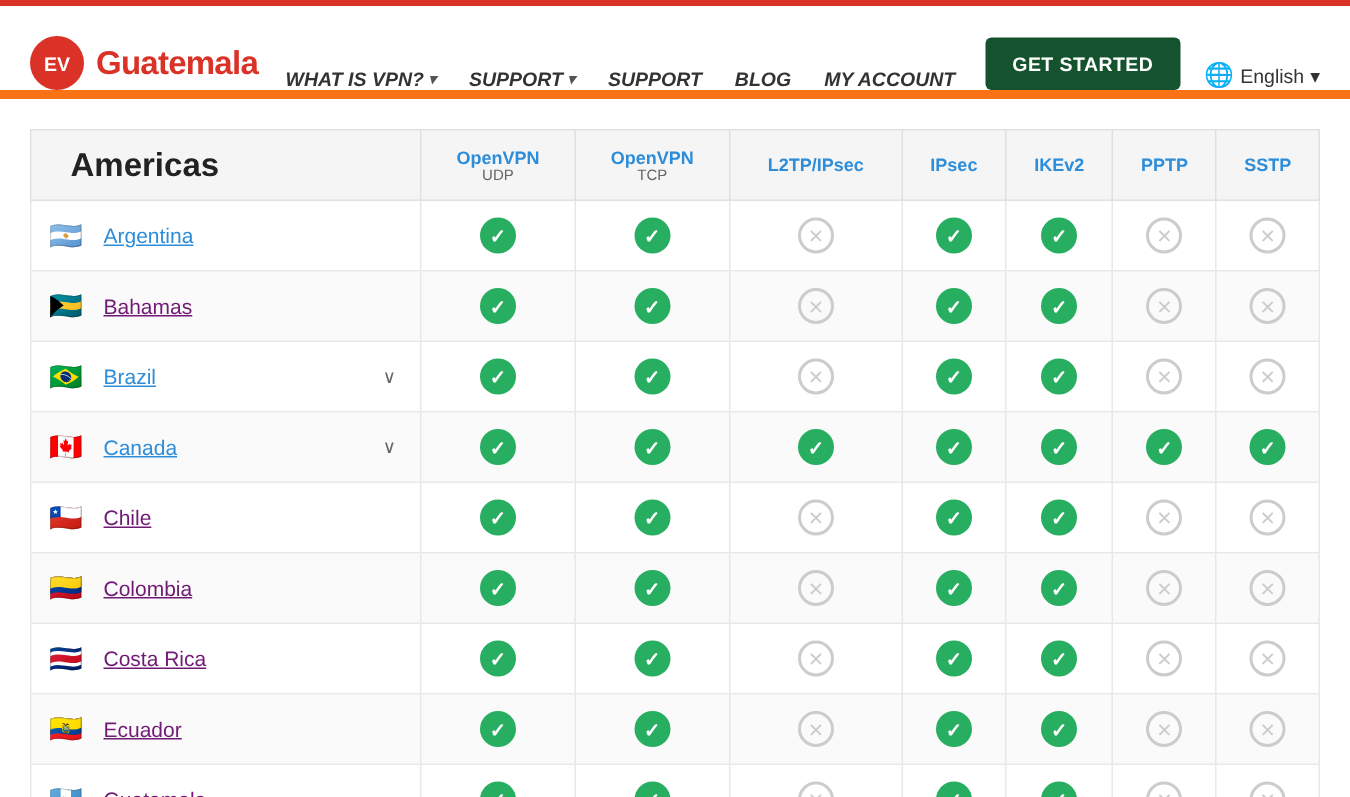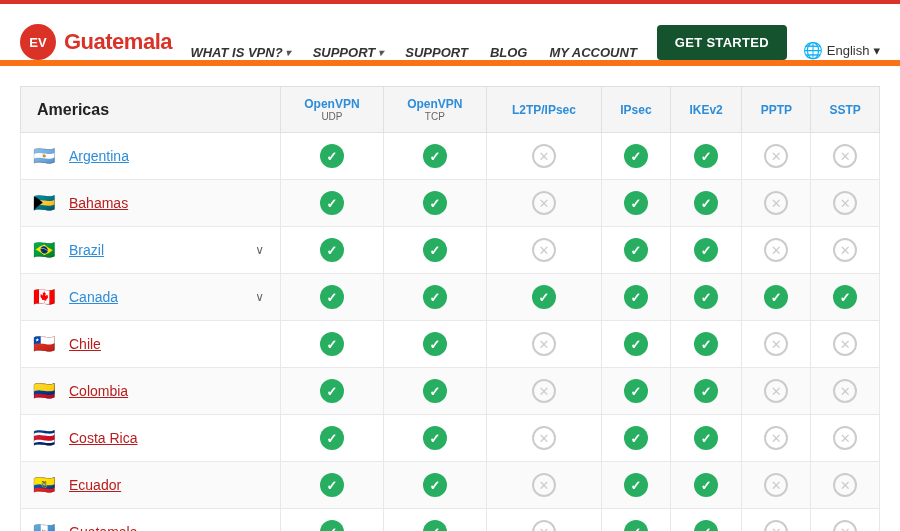--- a/index.html
+++ b/index.html
@@ -108,22 +108,22 @@
     thead th {
       padding: 10px 8px;
       text-align: center;
       font-weight: 600;
       font-size: 13px;
       color: #333;
       border: 1px solid #e0e0e0;
     }
     thead th:first-child {
       text-align: left;
-      padding-left: 16px;
-      font-size: 16px;
+      padding-left: 26px;
+      font-size: 22px;
       font-weight: 700;
       color: #222;
       width: 260px;
     }
     thead th.col-header {
       color: #2d8dd9;
       font-size: 12px;
     }
     thead th .col-sub {
       display: block;
@@ -162,21 +162,21 @@
     }
     .country-name {
       font-size: 14px;
       text-decoration: underline;
     }
     .country-name.link {
       color: #2d8dd9;
       cursor: pointer;
     }
     .country-name.plain {
-      color: #b91c1c;
+      color: #701a75;
     }
     .chevron {
       margin-left: auto;
       margin-right: 8px;
       color: #666;
       font-size: 12px;
     }
     
     .check-icon {
       display: inline-flex;

